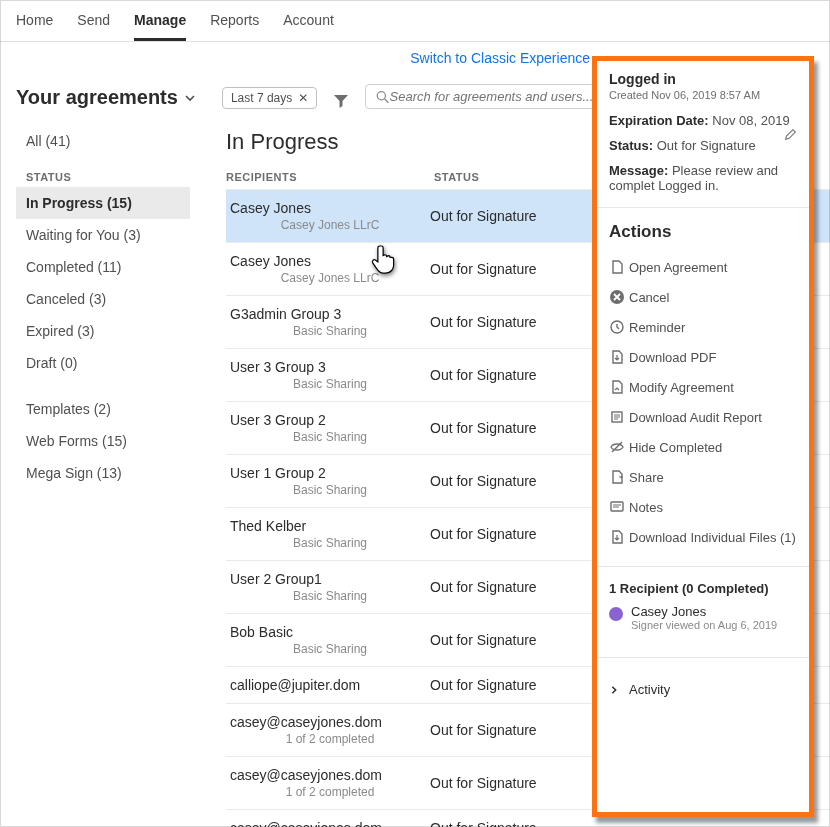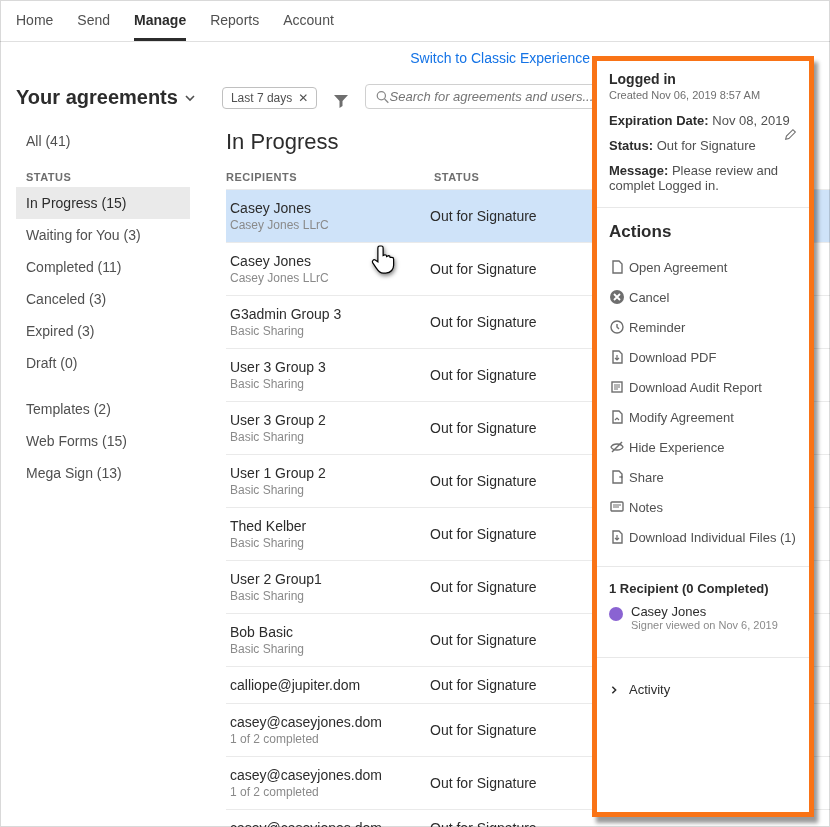--- a/index.html
+++ b/index.html
@@ -21,35 +21,35 @@
   .searchwrap input { border: none; outline: none; font-size: 13px; font-style: italic; color: #888; width: 100%; background: transparent; }
   .switch-link { color: #1473e6; font-size: 14px; margin-left: auto; }
   .subrow-top { display:flex; justify-content:flex-end; padding: 8px 240px 0 0;}
   
   
   .main { display: flex; height: calc(100% - 100px); }
   
   
   .sidebar { width: 190px; padding: 6px 0 0 16px; font-size: 14px; }
   .sidebar .item { padding: 8px 10px; color: #505050; cursor: pointer; border-radius: 0; }
-  .sidebar .item.active { background: #eaeaea; font-weight: 400; color: #2c2c2c; }
+  .sidebar .item.active { background: #eaeaea; font-weight: 700; color: #2c2c2c; }
   .sidebar .sec-label { font-size: 11px; font-weight: 600; letter-spacing: .5px; color: #6e6e6e; padding: 14px 10px 4px 10px; }
   
   
   .center { flex: 1; padding: 6px 0 0 36px; overflow: hidden; }
   .center h2 { font-size: 22px; font-weight: 400; color: #2c2c2c; padding: 4px 0 16px 0; }
   .colheads { display: flex; font-size: 11px; font-weight: 600; letter-spacing: .5px; color: #6e6e6e; padding: 0 8px 6px 0; }
   .colheads .c1 { width: 208px; }
   .rows { }
   .row { display: flex; align-items: center; padding: 10px 8px 10px 4px; border-top: 1px solid #eaeaea; cursor: pointer; }
   .row:first-child { border-top: 1px solid #eaeaea; }
   .row.sel { background: #cfe3f9; }
   .row .c1 { width: 200px; }
   .row .name { font-size: 14px; color: #2c2c2c; }
-  .row .sub { font-size: 12px; color: #8a8a8a; margin-top: 2px; }
+  .row .sub { font-size: 12px; color: #8a8a8a; margin-top: 2px; text-align: center; }
   .row .c2 { font-size: 14px; color: #2c2c2c; }
   
   
   .panel { width: 222px; border: 5px solid #f97316; padding: 10px 12px 12px 12px; font-size: 13px; color: #505050; position: absolute; right: 16px; top: 56px; bottom: 10px; background: #fff; overflow: hidden; box-shadow: 4px 6px 4px rgba(0,0,0,.4);}
   .panel h3 { font-size: 14px; font-weight: 700; color: #2c2c2c; margin-bottom: 2px; }
   .panel .created { font-size: 11px; color: #6e6e6e; margin-bottom: 12px; }
   .panel .kv { margin-bottom: 10px; font-size: 13px; }
   .panel .kv b { color: #2c2c2c; font-weight: 700; }
   .panel .kv .val { color: #505050; }
   .panel .edit { float:right; color:#6e6e6e;}
@@ -269,38 +269,38 @@
       </div>
       <div class="act">
         <svg viewBox="0 0 16 16">
           <path d="M4 2h6l3 3v9H4z" fill="none" stroke="currentColor" stroke-width="1.4"></path>
           <path d="M8 6v5m-2-2l2 2 2-2" fill="none" stroke="currentColor" stroke-width="1.2"></path>
         </svg>
         <span>Download PDF</span>
       </div>
       <div class="act">
         <svg viewBox="0 0 16 16">
+          <path d="M4 2h6l3 3v9H4z" fill="none" stroke="currentColor" stroke-width="1.4"></path>
+          <path d="M6 11l2-2 2 2" fill="none" stroke="currentColor" stroke-width="1.2"></path>
+        </svg>
+        <span>Modify Agreement</span>
+      </div>
+      <div class="act">
+        <svg viewBox="0 0 16 16">
           <rect x="3" y="3" width="10" height="10" fill="none" stroke="currentColor" stroke-width="1.4"></rect>
           <path d="M5 6h6M5 8h6M5 10h4" stroke="currentColor" stroke-width="1"></path>
         </svg>
         <span>Download Audit Report</span>
       </div>
       <div class="act">
         <svg viewBox="0 0 16 16">
-          <path d="M4 2h6l3 3v9H4z" fill="none" stroke="currentColor" stroke-width="1.4"></path>
-          <path d="M6 11l2-2 2 2" fill="none" stroke="currentColor" stroke-width="1.2"></path>
-        </svg>
-        <span>Modify Agreement</span>
-      </div>
-      <div class="act">
-        <svg viewBox="0 0 16 16">
           <path d="M2 8c2-4 10-4 12 0-2 4-10 4-12 0z" fill="none" stroke="currentColor" stroke-width="1.3"></path>
           <line x1="3" y1="13" x2="13" y2="3" stroke="currentColor" stroke-width="1.4"></line>
         </svg>
-        <span>Hide Experience</span>
+        <span>Hide Completed</span>
       </div>
       <div class="act">
         <svg viewBox="0 0 16 16">
           <path d="M4 2h6l3 3v9H4z" fill="none" stroke="currentColor" stroke-width="1.4"></path>
           <path d="M10 8l3 0m-1-1l1 1-1 1" fill="none" stroke="currentColor" stroke-width="1.2"></path>
         </svg>
         <span>Share</span>
       </div>
       <div class="act">
         <svg viewBox="0 0 16 16">
@@ -316,21 +316,21 @@
         </svg>
         <span>Download Individual Files (1)</span>
       </div>
     </div>
   <hr>
   <div class="recip-h">1 Recipient (0 Completed)</div>
   <div class="recip">
     <div class="avatar"></div>
     <div>
       <div class="n">Casey Jones</div>
-      <div class="s">Signer viewed on Nov 6, 2019</div>
+      <div class="s">Signer viewed on Aug 6, 2019</div>
     </div>
   </div>
   <hr>
   <div class="activity-row">
     <svg width="10" height="10" viewBox="0 0 12 12">
         <path d="M4 2l4 4-4 4" fill="none" stroke="#2c2c2c" stroke-width="1.8"></path>
       </svg>
     <span>Activity</span>
   </div>
 </div>

